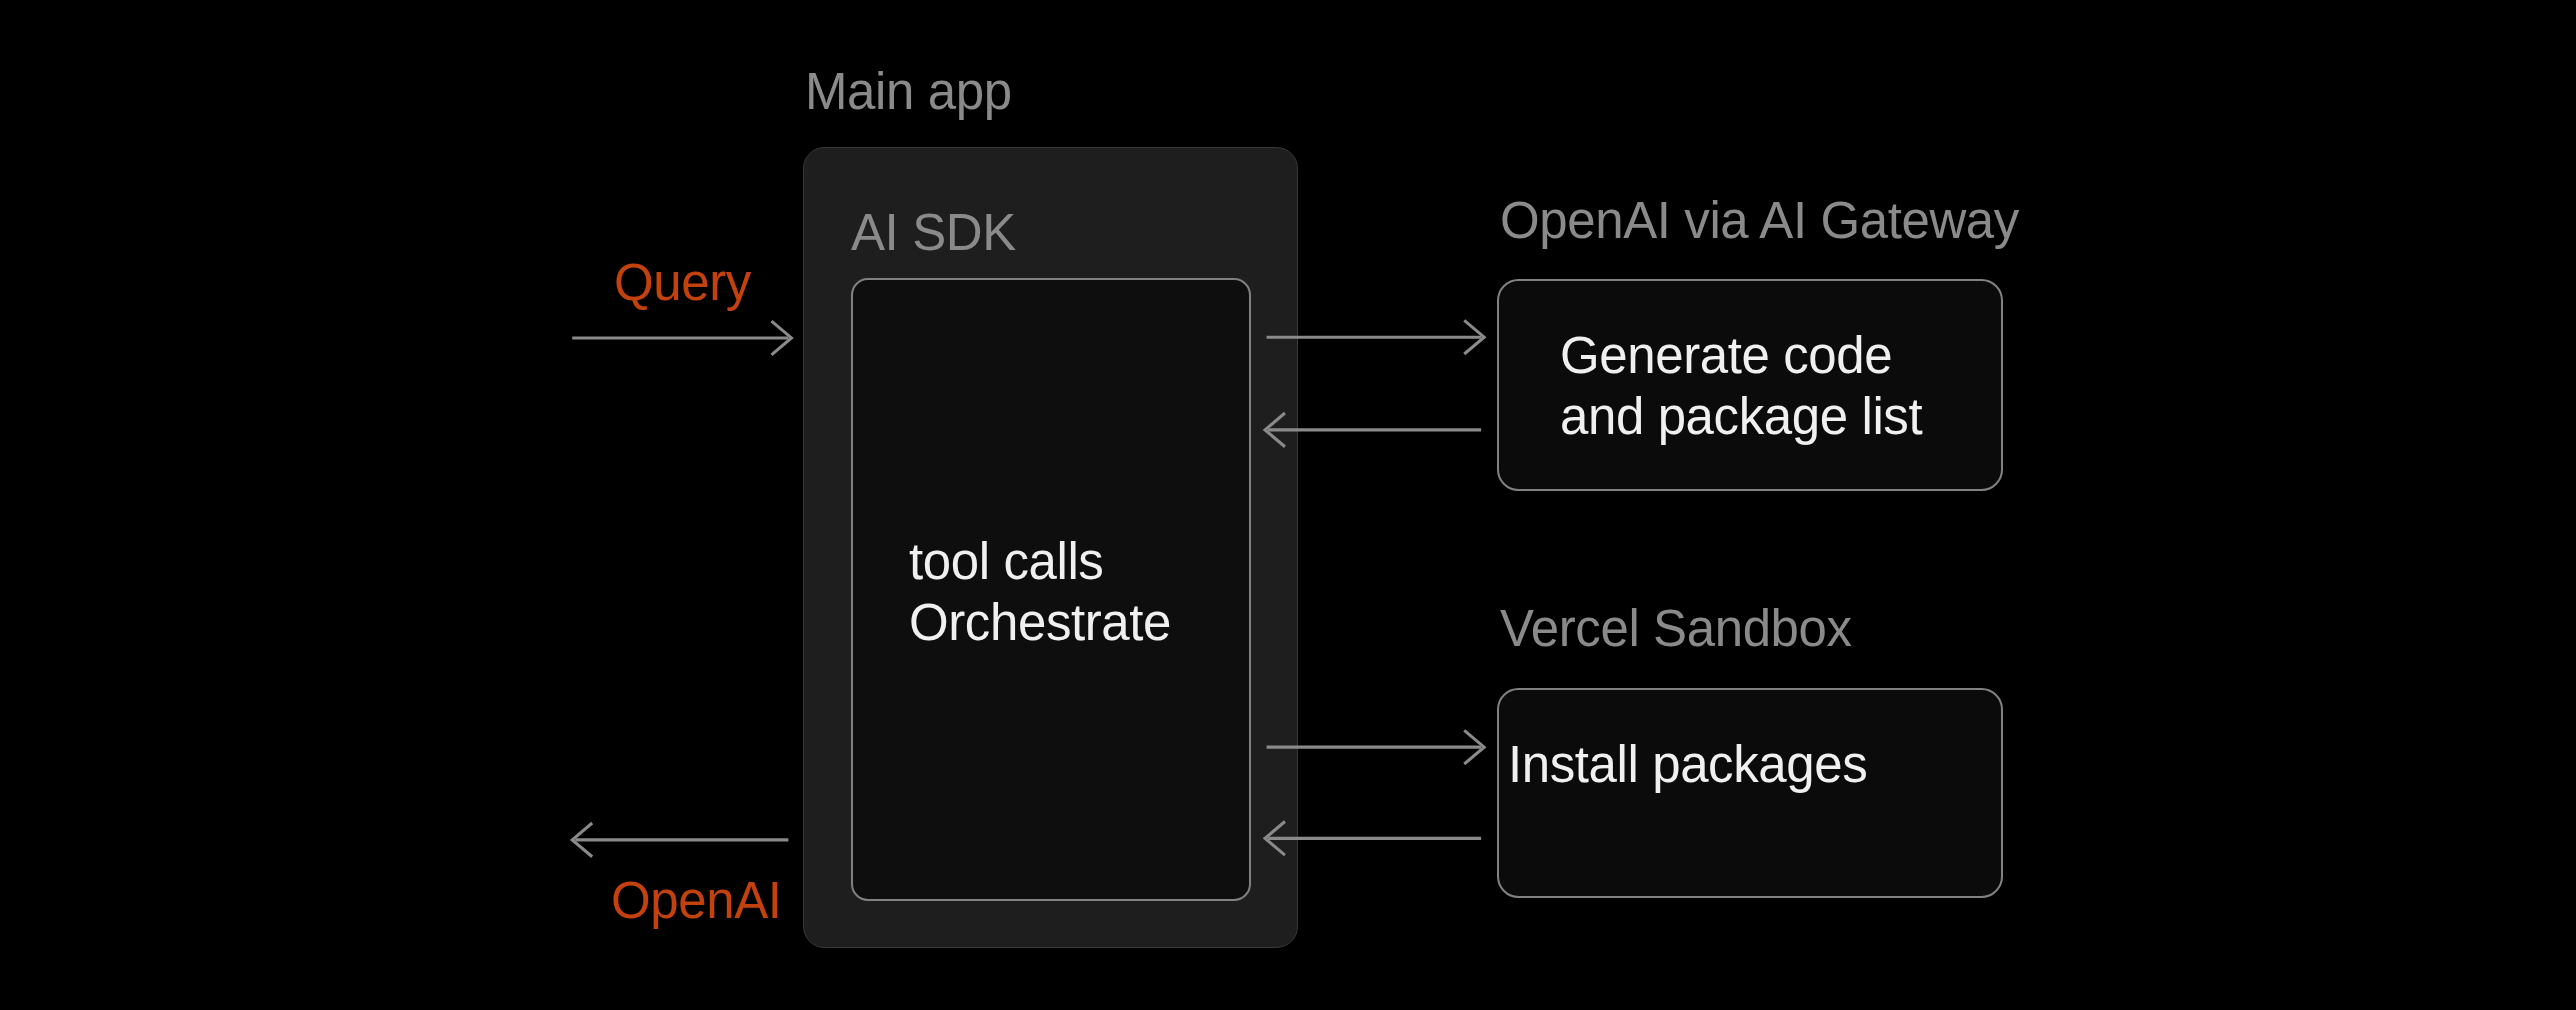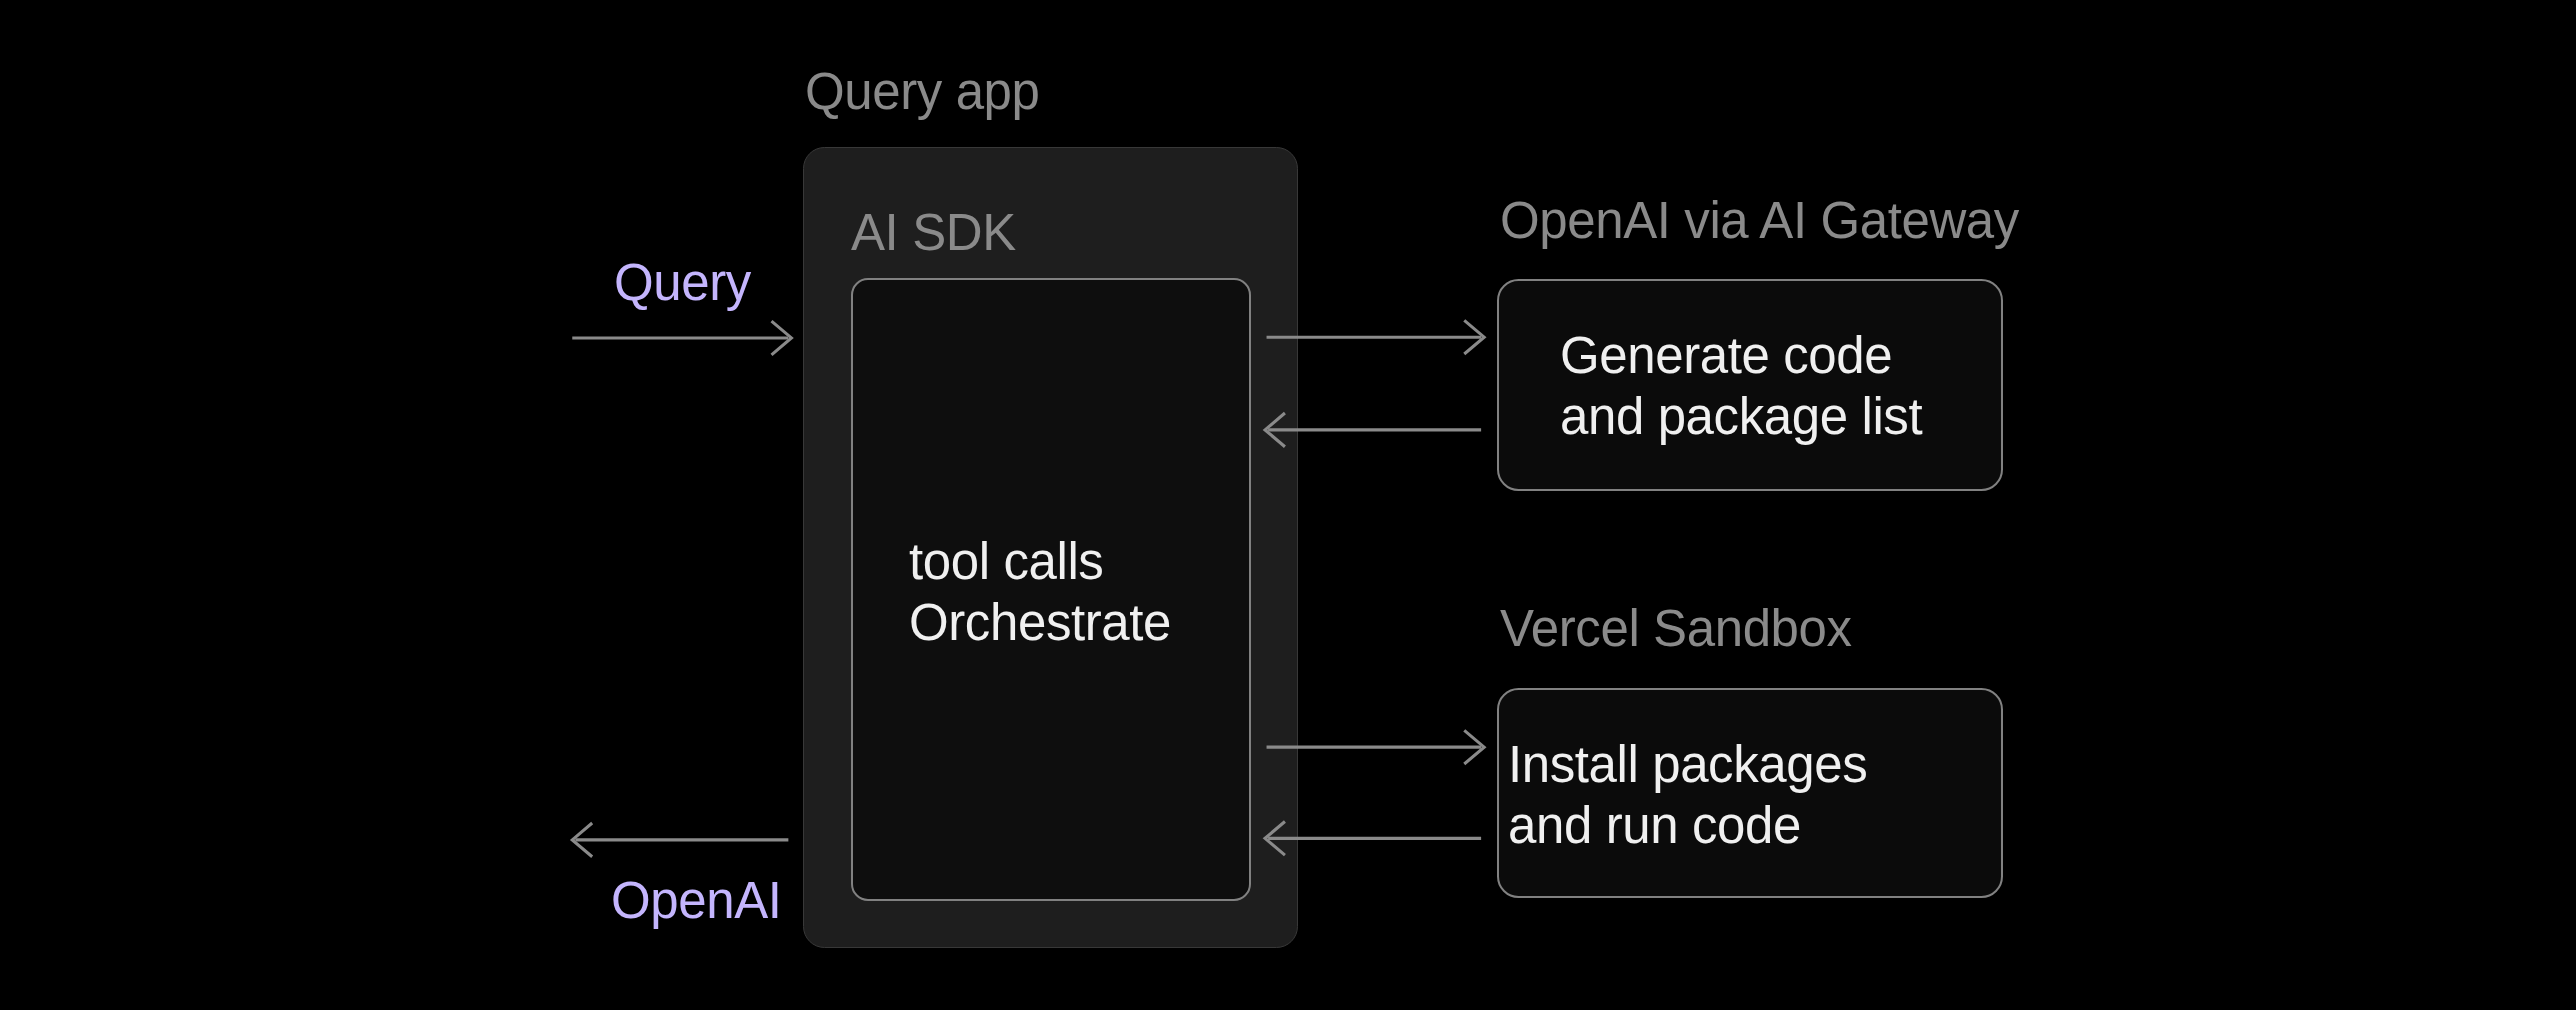--- a/index.html
+++ b/index.html
@@ -15,21 +15,21 @@
   
   .section-label{
     font-size:51px;line-height:51px;
     color:#8a8a8a;
     letter-spacing:-0.4px;
     white-space:nowrap;
   }
   
   .flow-label{
     font-size:51px;line-height:51px;
-    color:#c4b5fd;
+    color:#c2410c;
     letter-spacing:-0.4px;
     white-space:nowrap;
   }
   
   .box-text{
     font-size:51px;line-height:61px;
     color:#f0f0f0;
     letter-spacing:-0.4px;
     white-space:nowrap;
   }
@@ -63,21 +63,21 @@
 
   #arrow-layer{left:0;top:0;width:2576px;height:1010px;pointer-events:none;}
   #arrow-layer path{
     stroke:#8a8a8a;stroke-width:4;fill:none;stroke-linejoin:miter;
   }
 </style>
 </head>
 <body>
 
 <div class="abs outer-box"></div>
-<div class="abs section-label" style="left:805px;top:66px;">Query app</div>
+<div class="abs section-label" style="left:805px;top:66px;">Main app</div>
 <div class="abs section-label" style="left:851px;top:195px;margin-top:12px;">AI SDK</div>
 
 <div class="abs inner-box"></div>
 <div class="abs box-text" style="left:909px;top:531px;">
   <div>tool calls</div>
   <div>Orchestrate</div>
 </div>
 
 <div class="abs flow-label" style="left:614px;top:257px;">Query</div>
 <div class="abs flow-label" style="left:611px;top:875px;">OpenAI</div>
@@ -86,21 +86,20 @@
 <div class="abs service-box" id="gateway-box"></div>
 <div class="abs box-text" style="left:1560px;top:325px;">
   <div>Generate code</div>
   <div>and package list</div>
 </div>
 
 <div class="abs section-label" style="left:1500px;top:603px;text-align:right;">Vercel Sandbox</div>
 <div class="abs service-box" id="sandbox-box"></div>
 <div class="abs box-text" style="left:1508px;top:734px;">
   <div>Install packages</div>
-  <div>and run code</div>
 </div>
 
 <svg id="arrow-layer" class="abs" viewBox="0 0 3360 1318">
 
   <g>
     <path d="M746,441 H1028"></path>
     <path d="M1006,419 L1032,441 L1006,463"></path>
   </g>
 
   <g>

